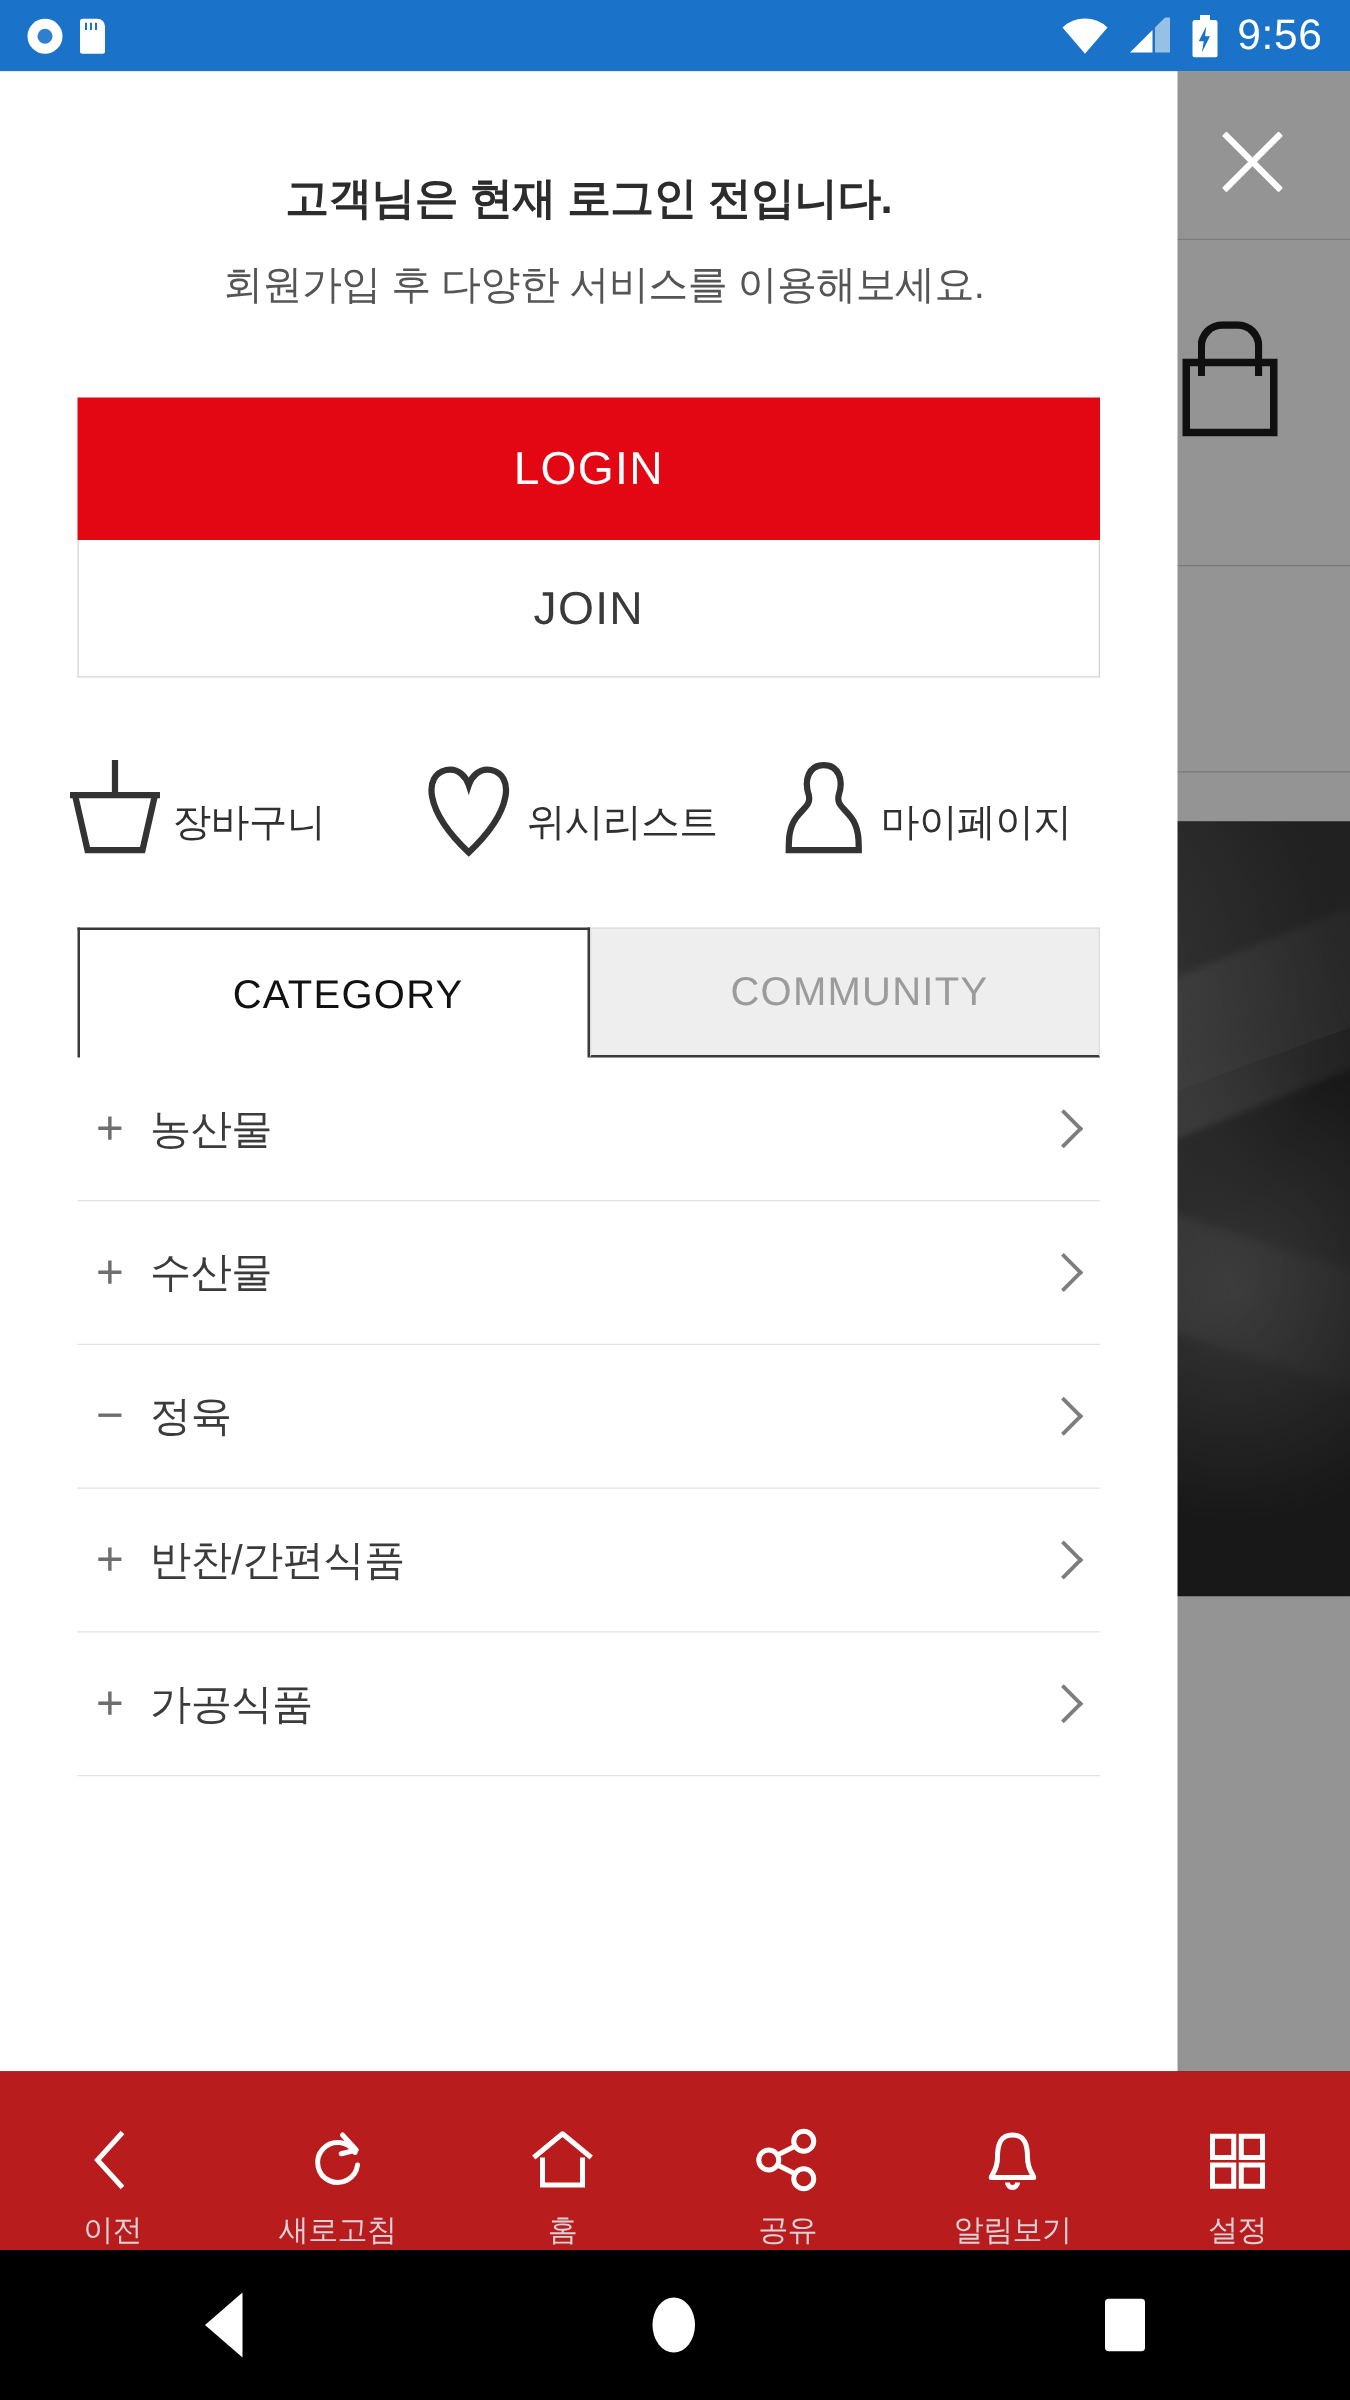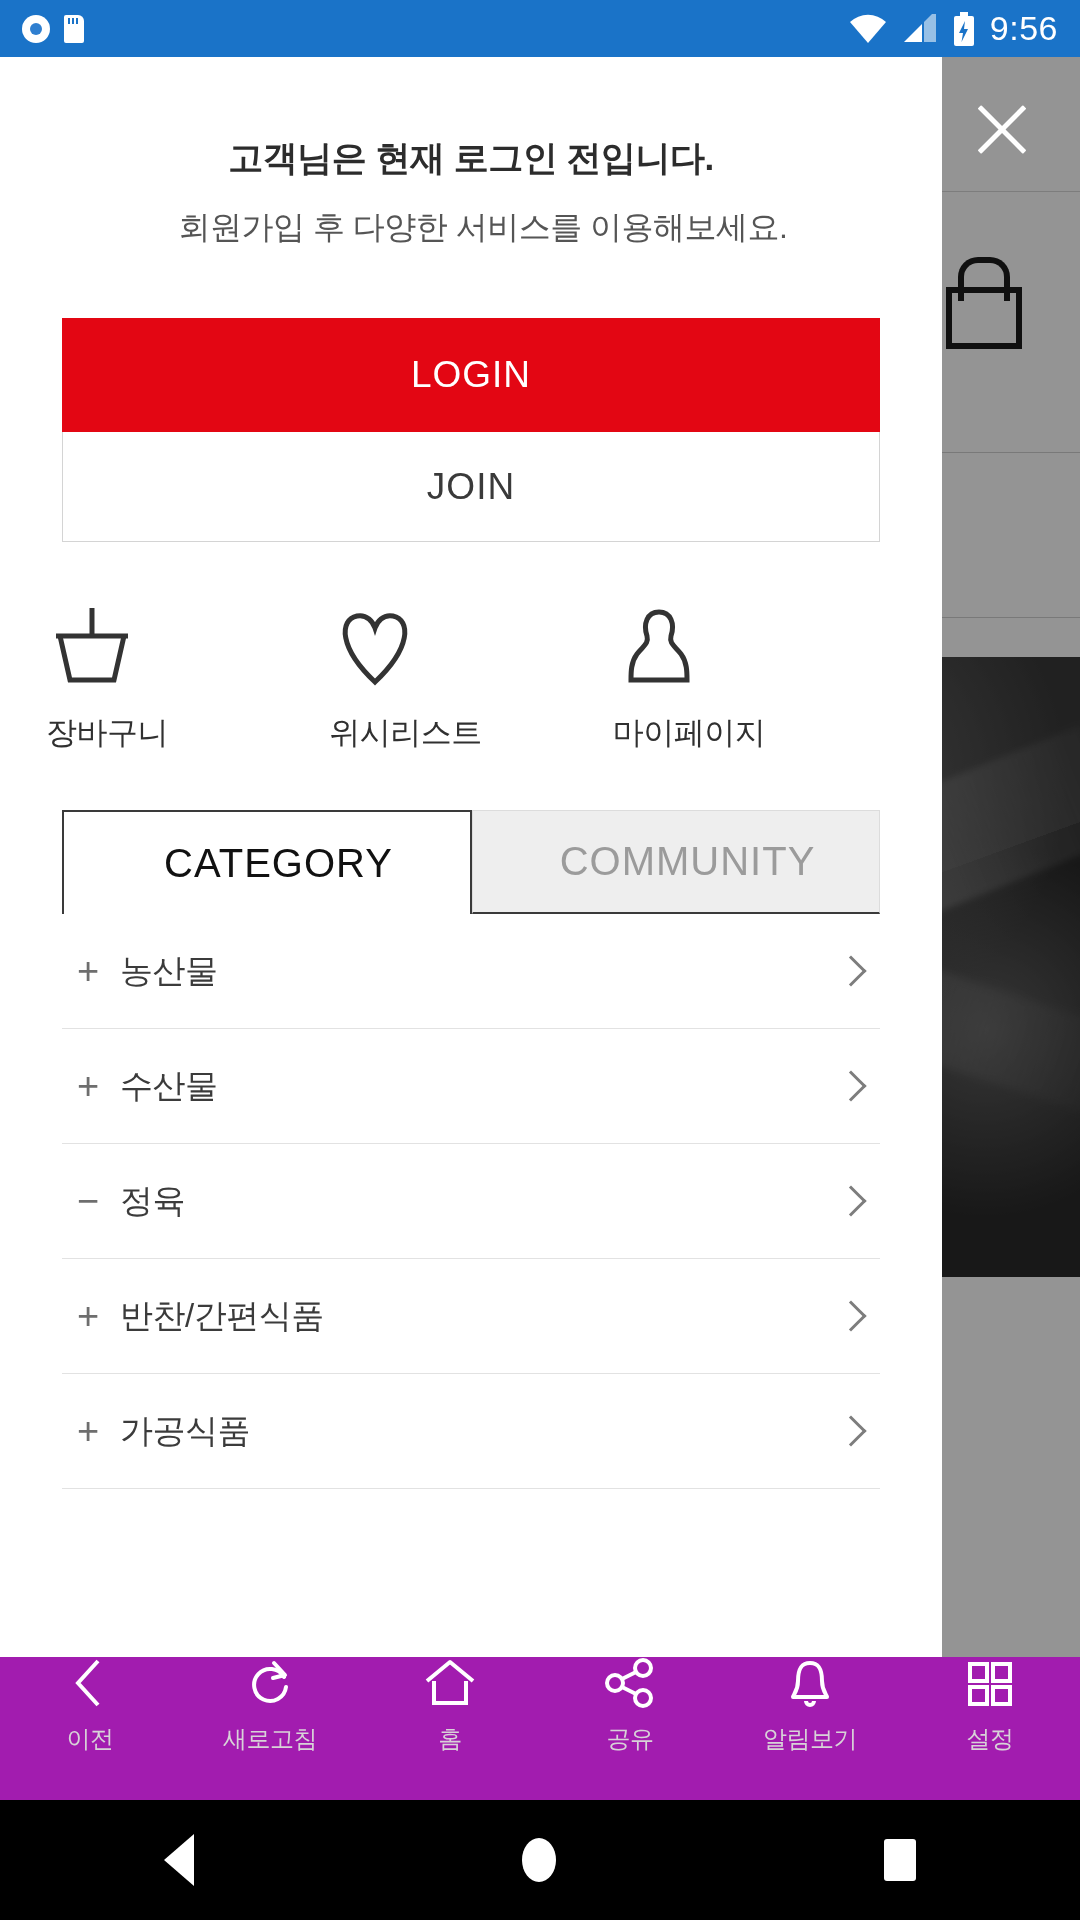--- a/index.html
+++ b/index.html
@@ -102,52 +102,52 @@
     display:flex; align-items:center; justify-content:center;
     font-size:37px; letter-spacing:1px;
   }
   .btn-join{
     height:110px; background:#fff; border:1px solid #d4d4d4; border-top:none;
     display:flex; align-items:center; justify-content:center;
     font-size:37px; color:#3a3a3a; letter-spacing:1px;
   }
 
   .quick{ display:flex; margin:62px 46px 0; }
-  .quick-item{ flex:1; display:flex; flex-direction:column; align-items:flex-start; }
+  .quick-item{ flex:1; display:flex; flex-direction:row; align-items:center; }
   .quick-ico{ height:82px; display:flex; align-items:flex-end; justify-content:center; }
   .quick-lbl{ margin-top:26px; font-size:31px; color:#303030; letter-spacing:-.5px;}
 
   .searchbox{
     margin:58px 62px 0; height:104px; border:1px solid #d6d6d6;
     display:flex; align-items:center; padding:0 28px;
   }
   .searchbox .ph{ flex:1; font-size:31px; color:#8d8d8d; letter-spacing:-.5px;}
 
   .tabs{ display:flex; margin:56px 62px 0; }
   .tab{
     flex:1; height:104px; display:flex; align-items:center; justify-content:center;
-    font-size:40px; letter-spacing:1px;padding-left:23px;
+    font-size:32px; letter-spacing:1px;padding-left:23px;
   }
   .tab.active{ background:#fff; color:#111; border:2px solid #3a3a3a; border-bottom:none; }
   .tab.inactive{ background:#eeeeee; color:#9b9b9b; border:1px solid #dcdcdc; border-bottom:2px solid #3a3a3a;}
 
   .catlist{ margin:0 62px; }
   .cat-row{
     height:115px; display:flex; align-items:center;
     border-bottom:1px solid #e2e2e2;
   }
   .cat-sign{ width:52px; font-size:38px; color:#6e6e6e; text-align:center; line-height:1;}
   .cat-name{ flex:1; font-size:33px; color:#3b3b3b; letter-spacing:-.5px; padding-left:6px;}
   .chev{ width:22px; height:22px; border-right:3px solid #7d7d7d; border-top:3px solid #7d7d7d;
          transform:rotate(45deg); margin-right:18px;}
 
   
   .toolbar{
     position:absolute; top:1657px; left:0; width:1080px; height:143px;
-    background:#a21caf; display:flex; align-items:flex-start;
+    background:#b91c1c; display:flex; align-items:flex-end;
   }
   .tb-item{ flex:1; display:flex; flex-direction:column; align-items:center; gap:14px;}
   .tb-ico{ height:52px; display:flex; align-items:center; justify-content:center;}
   .tb-lbl{ font-size:24px; color:#d8d2d8; letter-spacing:-.5px;}
 
   
   .androidnav{
     position:absolute; top:1800px; left:0; width:1080px; height:120px;
     background:#000; display:flex; align-items:center; justify-content:space-around;
   }

